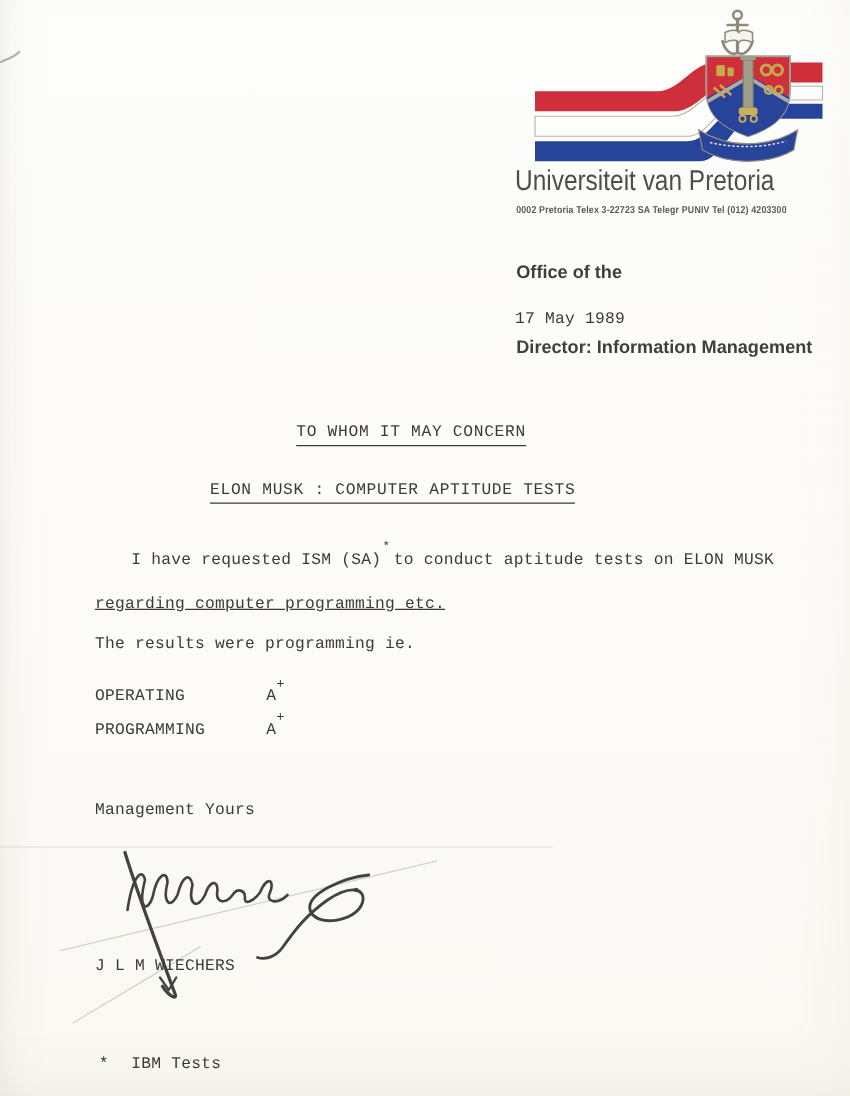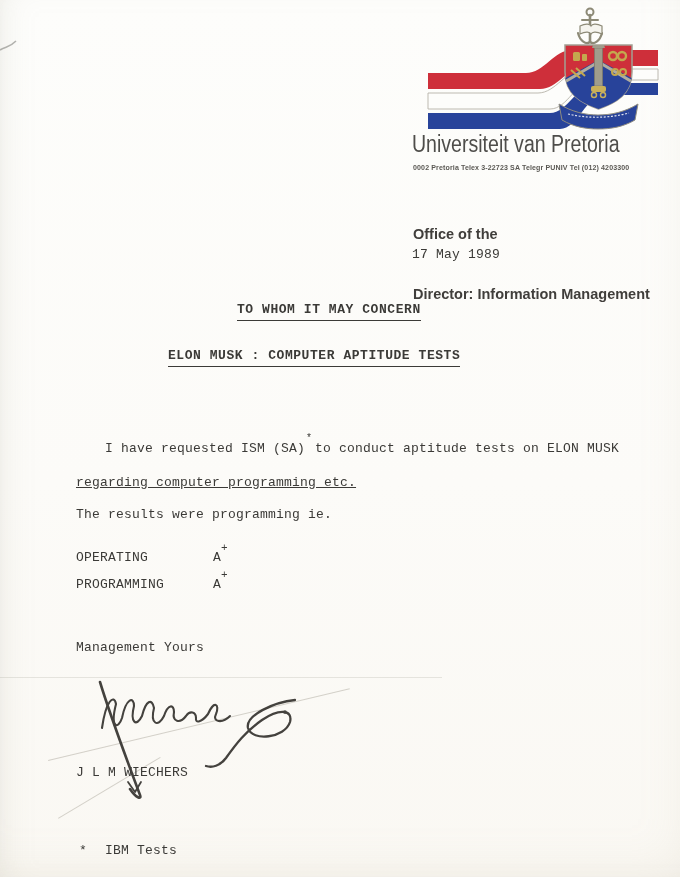--- a/index.html
+++ b/index.html
@@ -19,33 +19,33 @@
     position:absolute;left:412px;top:131px;
     font-size:23px;font-weight:400;color:#4e4d4a;letter-spacing:0px;
     transform:scaleX(.85);transform-origin:left top;white-space:pre;
   }
   .addr{
     position:absolute;left:413px;top:163px;
     font-size:8px;font-weight:700;color:#5a5853;letter-spacing:.15px;
     transform:scaleX(.88);transform-origin:left top;white-space:pre;
   }
   .office{
-    position:absolute;left:413px;top:184px;
+    position:absolute;left:413px;top:168px;
     font-size:14.5px;font-weight:700;color:#403e3b;line-height:20px;white-space:pre;
   }
   
   .t{
     position:absolute;
     font-family:"Liberation Mono","DejaVu Sans Mono",monospace;
     font-size:13px;line-height:14px;color:#3b3a37;
     letter-spacing:.2px;white-space:pre;
   }
   .hd{
-    font-weight:700;letter-spacing:.55px;
-    border-bottom:1.5px solid #3b3a37;padding-bottom:3px;
+    font-weight:400;letter-spacing:.55px;
+    border-bottom:1.5px solid #3b3a37;padding-bottom:3px;margin-top:36px;
   }
   .sup{
     font-size:10px;position:relative;top:-6px;margin:0 3px 0 1px;letter-spacing:0;
   }
   .grade-sup{font-size:11px;position:relative;top:-5px;}
   .rlabel{display:inline-block;width:137px;}
   
   .sig-svg{position:absolute;left:40px;top:660px;width:300px;height:150px;}
   .crease{position:absolute;height:1px;background:rgba(148,143,130,.38);transform-origin:0 0;}
   .crease-h{position:absolute;left:0;top:677px;width:442px;height:1px;background:rgba(152,148,138,.22);}

